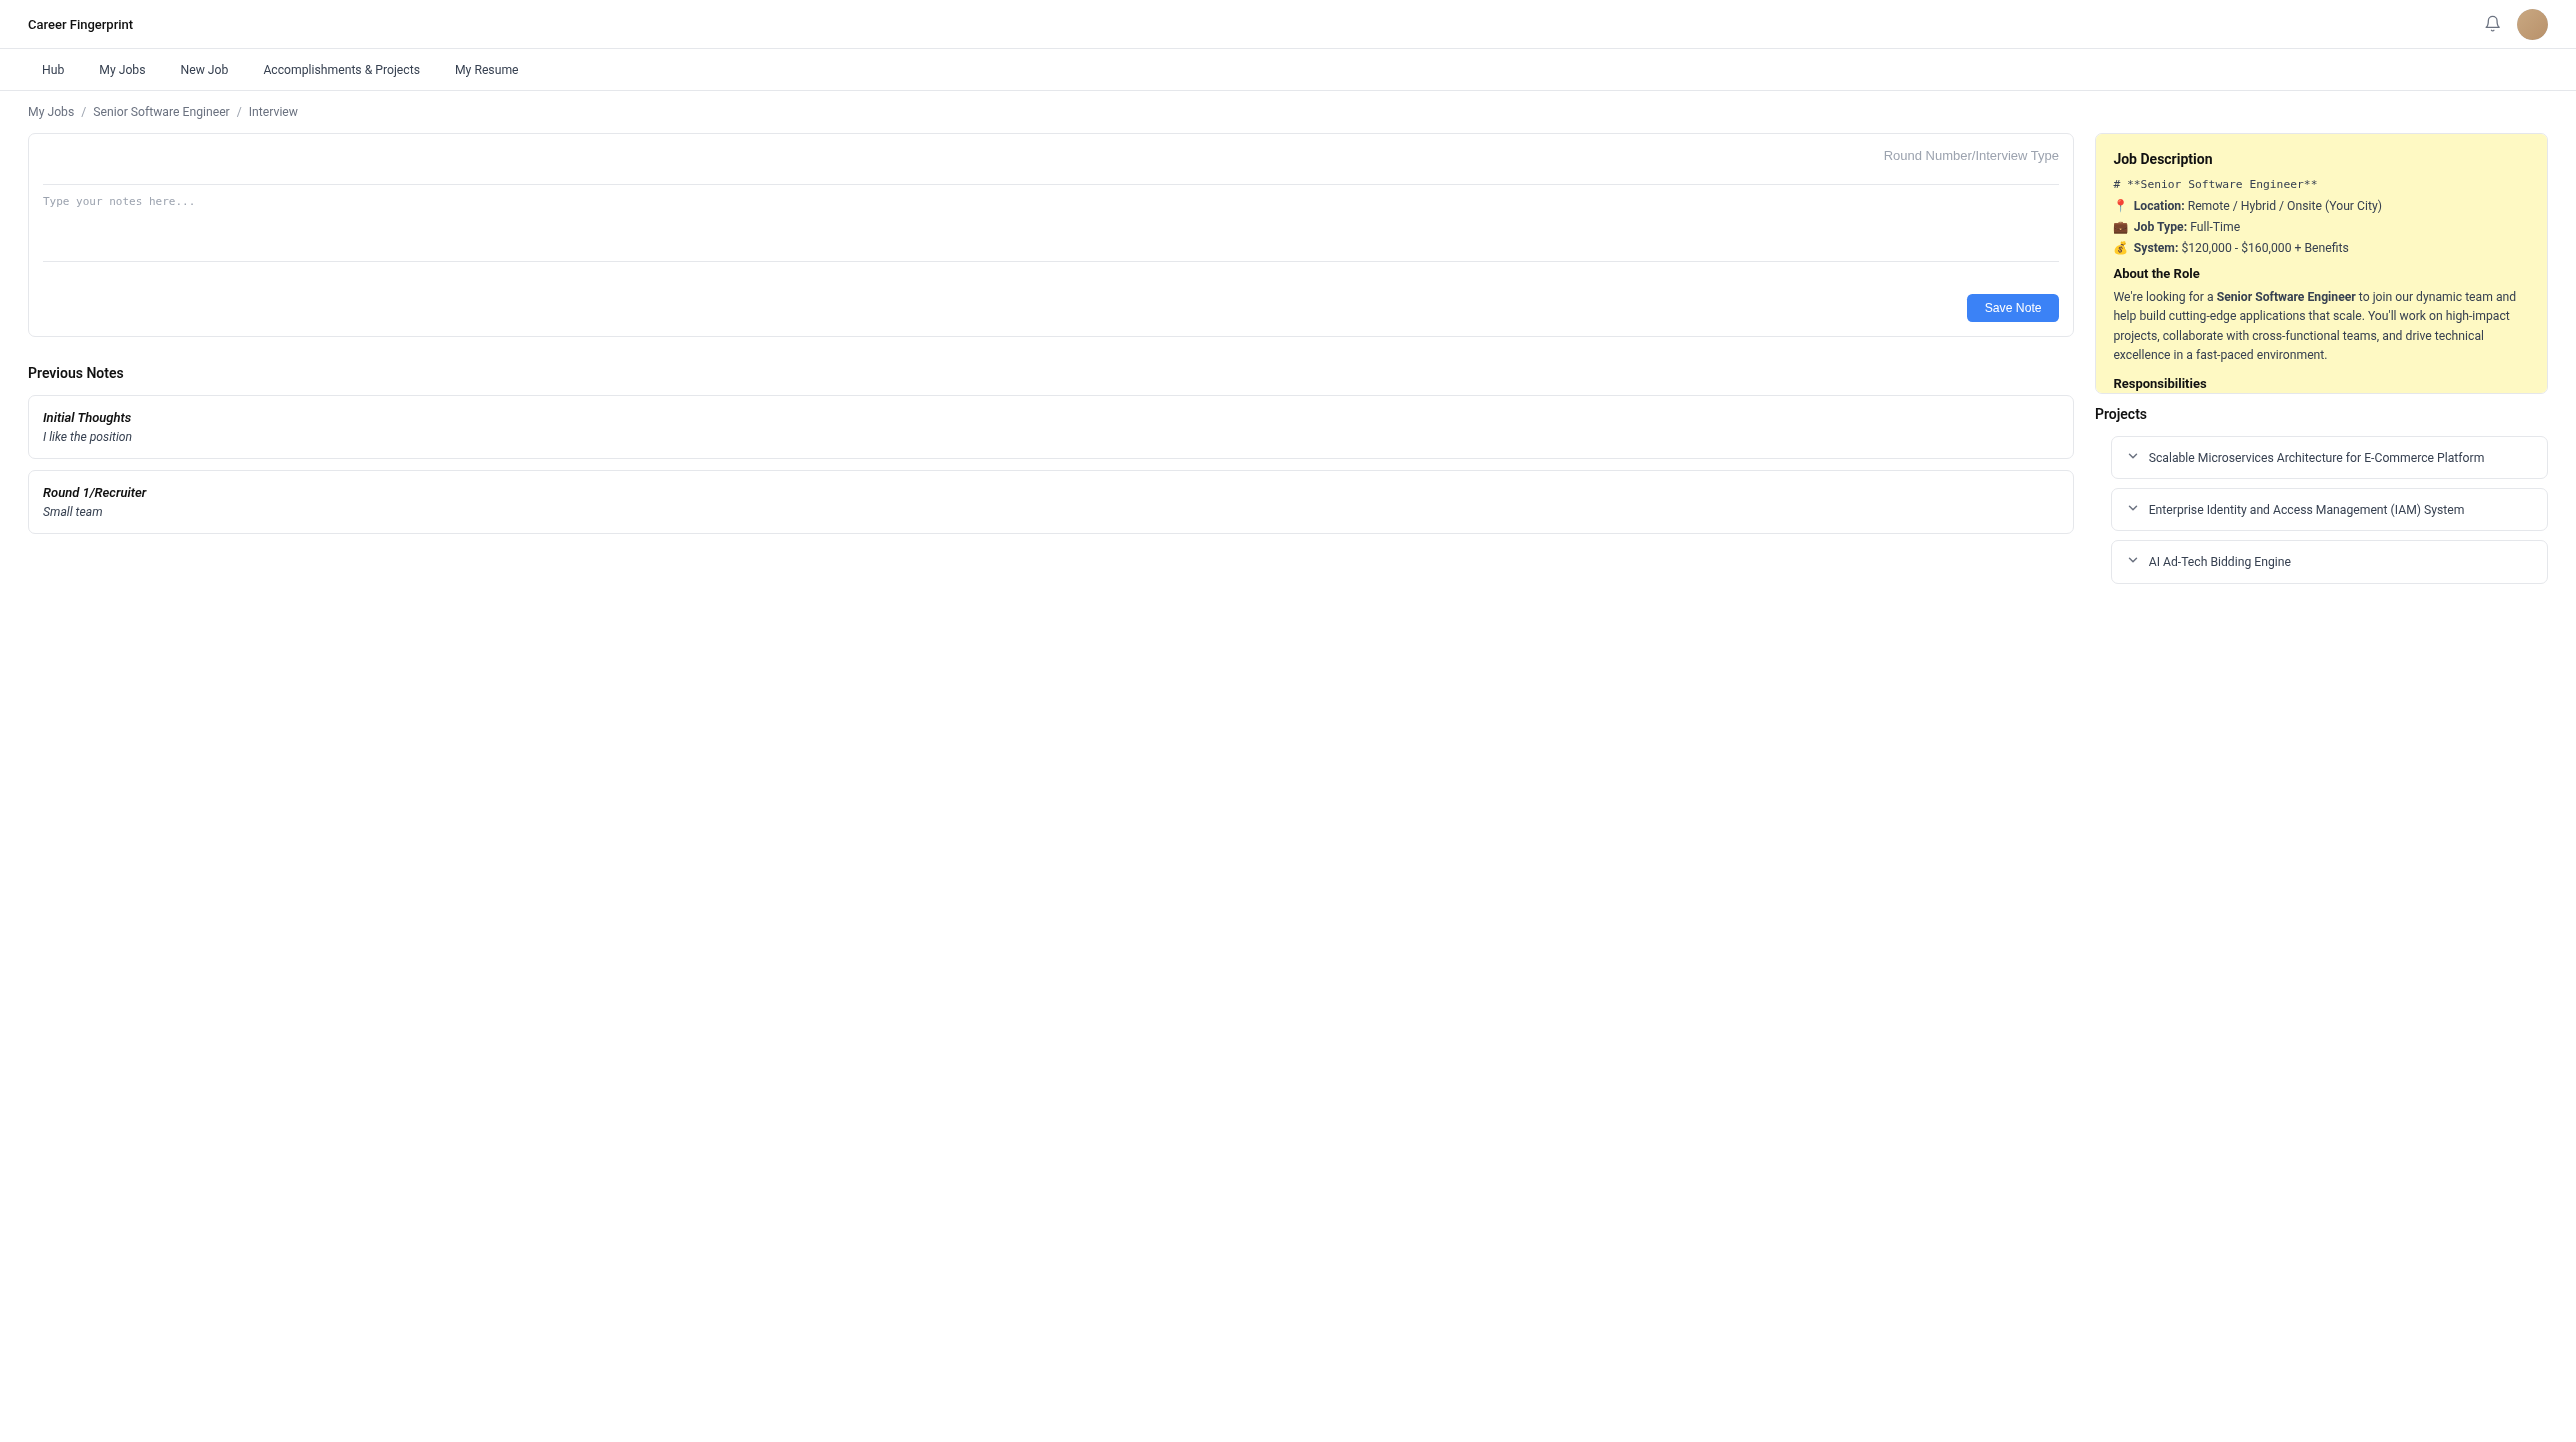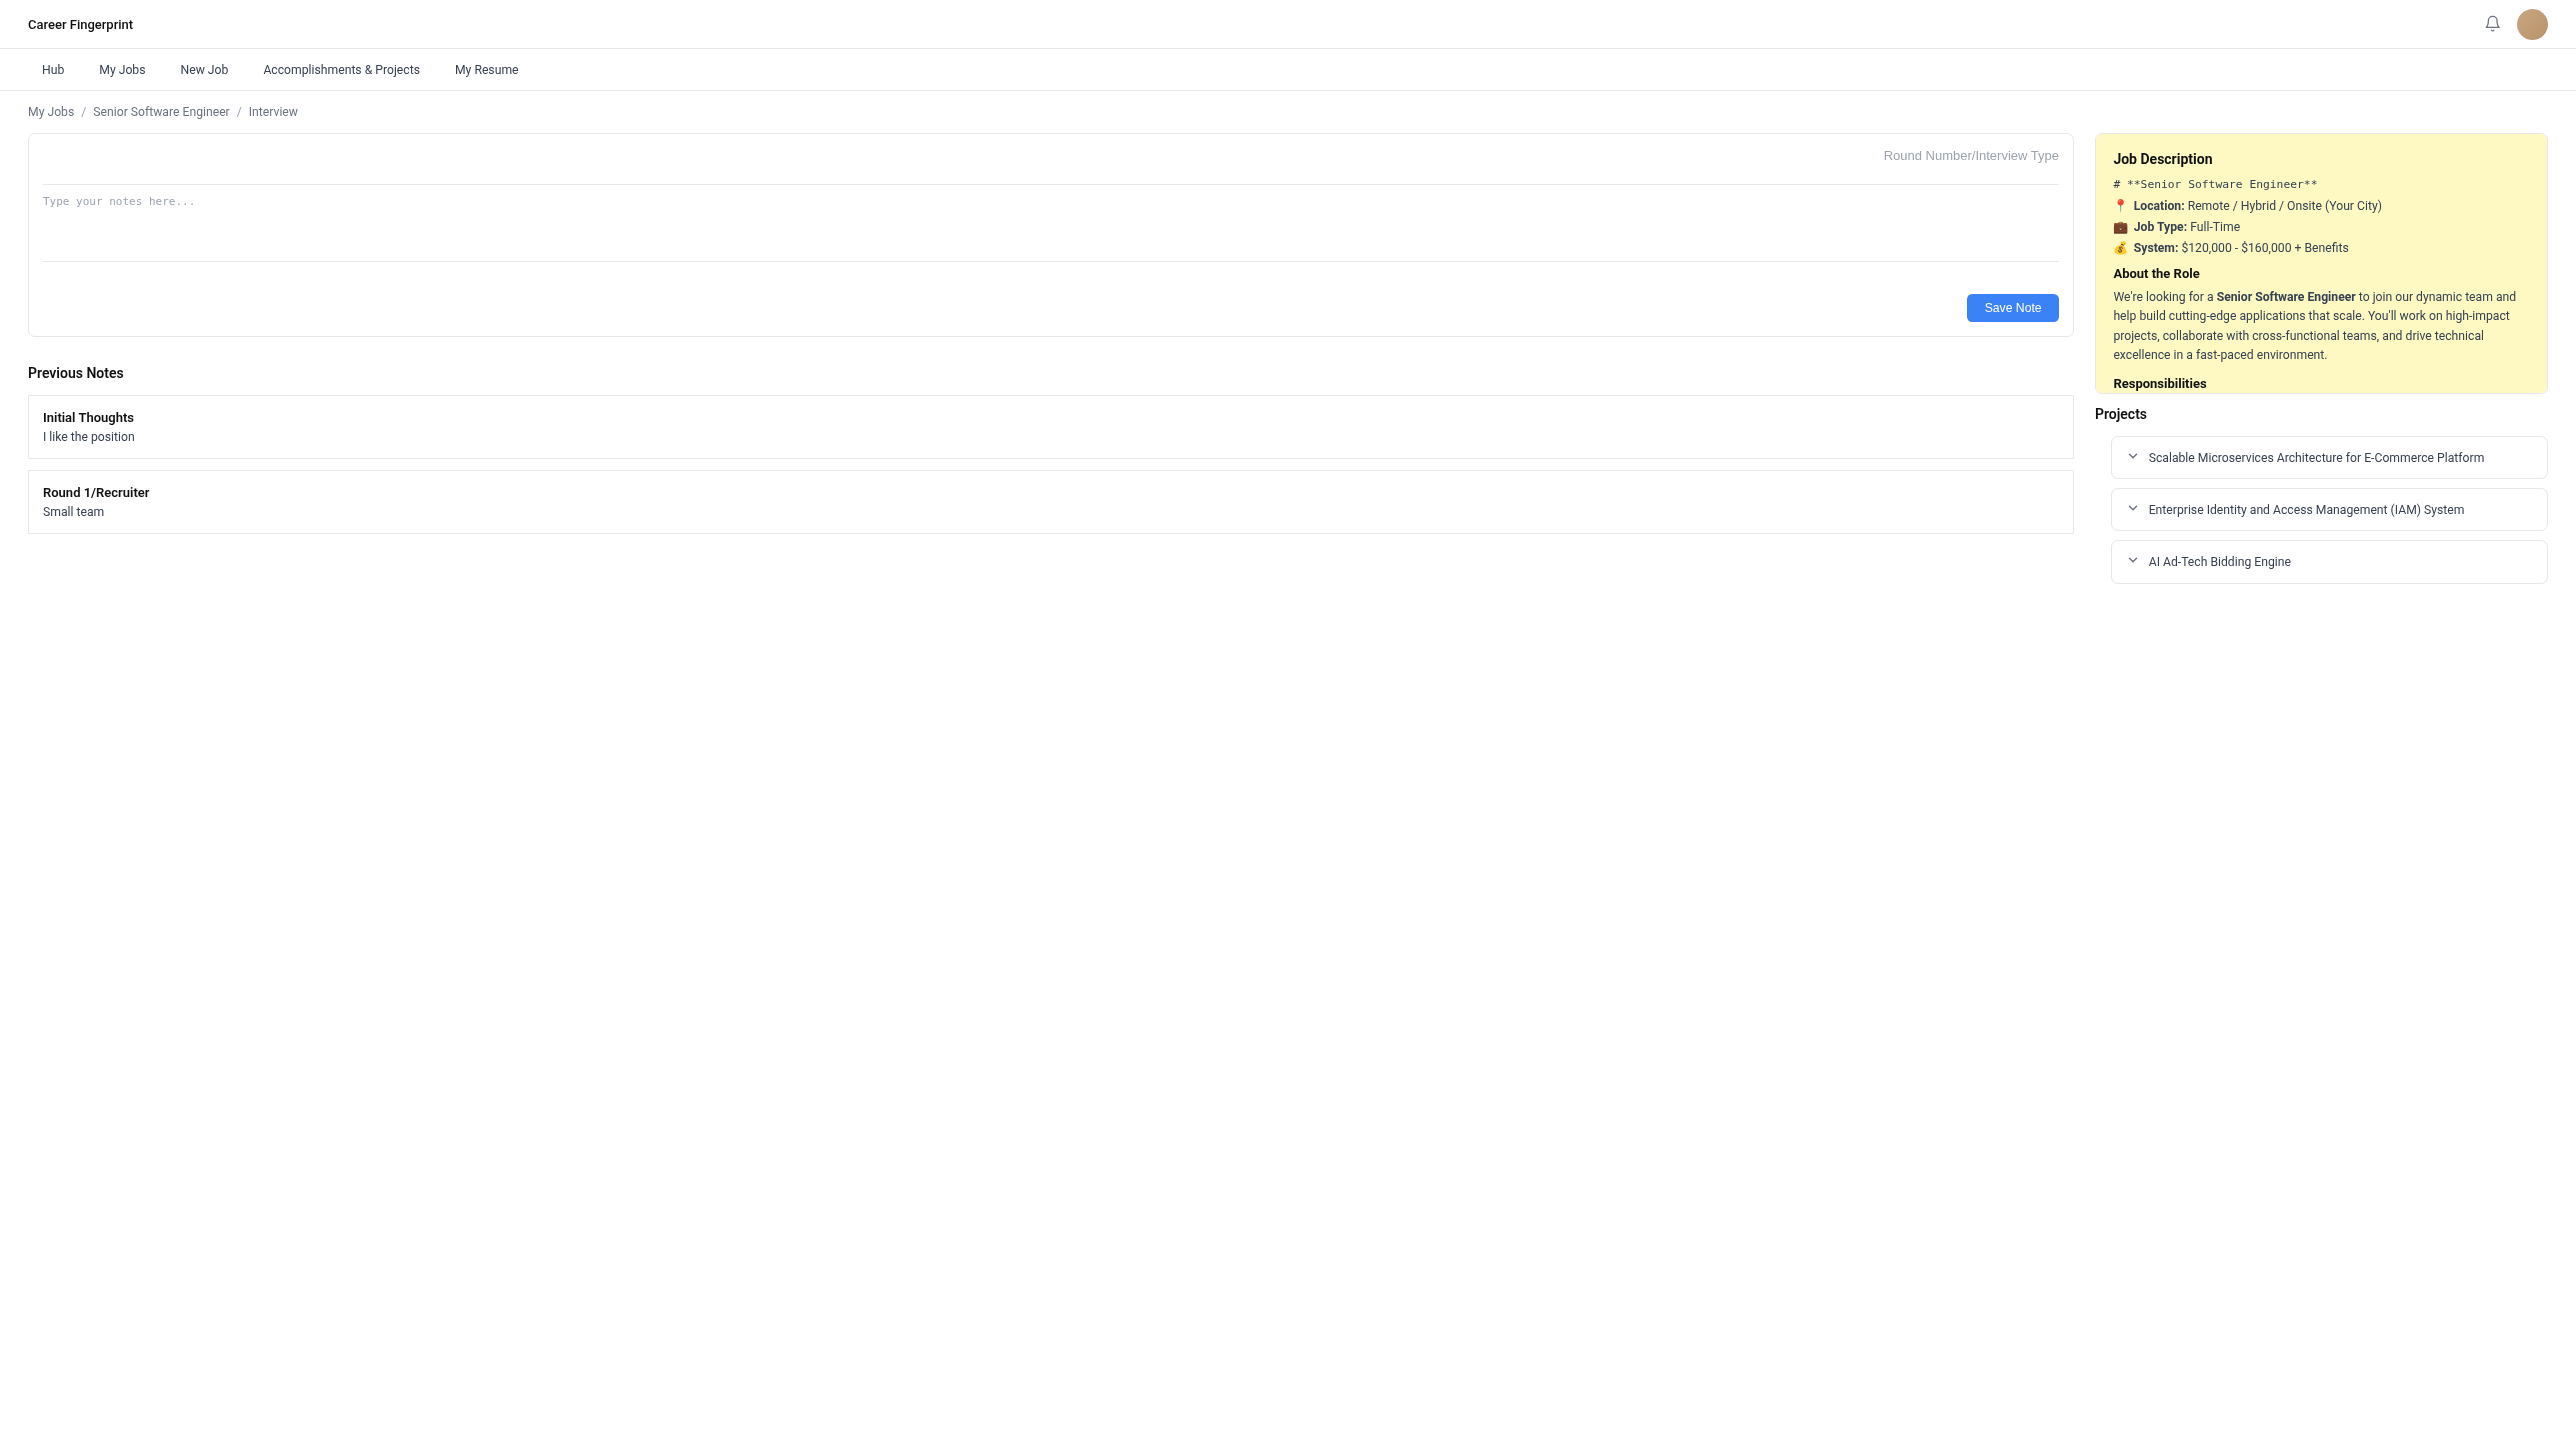--- a/index.html
+++ b/index.html
@@ -189,24 +189,25 @@
     
     .section-title {
       font-size: 14px;
       font-weight: 600;
       color: #111;
       margin-bottom: 14px;
     }
 
     .note-card {
       border: 0.9px solid #e5e7eb;
-      border-radius: 1px;
+      border-radius: 7px;
       padding: 14px;
       margin-bottom: 10.4px;
       background: #fff;
+      font-style: italic;
     }
 
     .note-card-title {
       font-size: 13px;
       font-weight: 600;
       color: #111;
       margin-bottom: 5.2px;
     }
 
     .note-card-content {

